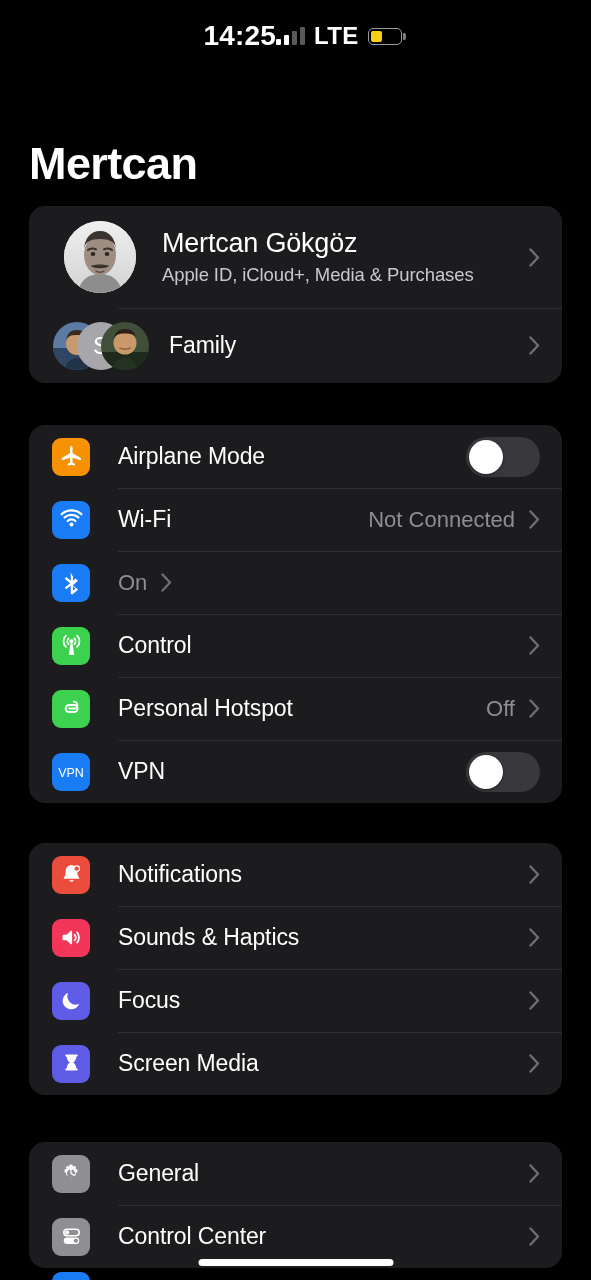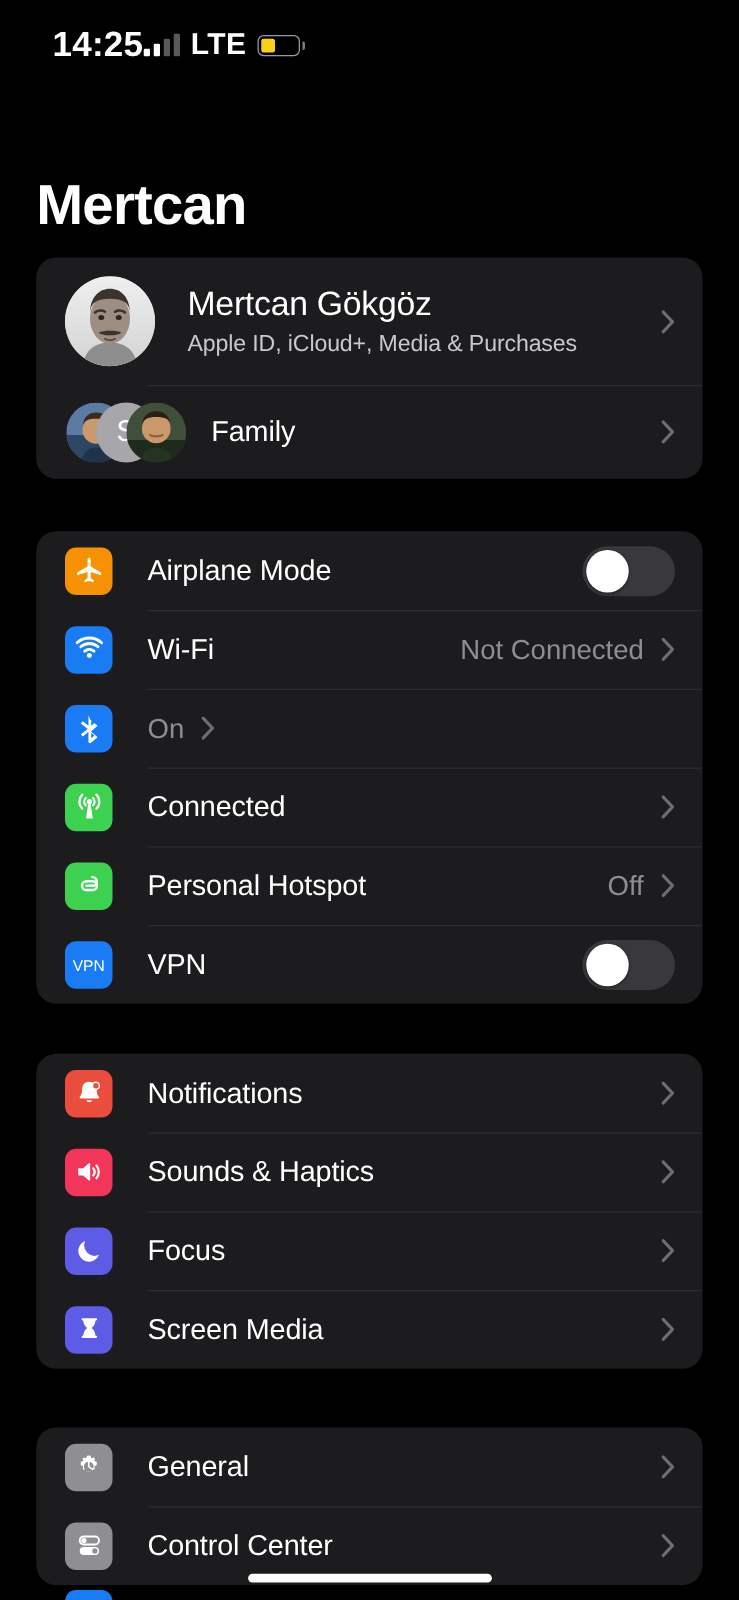--- a/index.html
+++ b/index.html
@@ -6,22 +6,22 @@
   html, body {
     width:591px; height:1280px;
     background:#000;
     font-family:"Liberation Sans", sans-serif;
     overflow:hidden;
   }
   .phone { position:relative; width:591px; height:1280px; background:#000; }
 
   
   .statusbar {
-    position:absolute; top:0; left:0; right:0; height:72px;
-    display:flex; align-items:center; justify-content:flex-start;
+    position:absolute; top:0; left:16px; right:0; height:72px;
+    display:flex; align-items:center; justify-content:center;
     padding:0 44px 0 42px;
   }
   .status-time {
     color:#fff; font-size:28px; font-weight:700; letter-spacing:0.2px;
   }
   .status-right { display:flex; align-items:center; gap:9px; }
   .signal { display:flex; align-items:flex-end; gap:3px; height:18px; }
   .signal i { display:block; width:5px; border-radius:1px; background:#59595c; }
   .signal i.on { background:#ffffff; }
   .signal i:nth-child(1){ height:6px; }
@@ -92,21 +92,21 @@
     position:relative; width:74px; height:40px; border-radius:20px;
     background:#39393d; flex:0 0 74px;
   }
   .toggle .knob {
     position:absolute; top:3px; left:3px; width:34px; height:34px;
     border-radius:50%; background:#fff;
     box-shadow:0 1px 3px rgba(0,0,0,.5);
   }
 
   
-  .account-row { height:102px; padding:0 22px 0 23px; }
+  .account-row { height:102px; padding:0 22px 0 23px;margin-left:12px; }
   .avatar {
     width:72px; height:72px; border-radius:50%; flex:0 0 72px;
     margin-right:26px; overflow:hidden; position:relative;
     background:#d8d8d8;
   }
   .avatar .face { position:absolute; inset:0; }
   .account-text { flex:1 1 auto; min-width:0; }
   .account-name {
     color:#fff; font-size:27px; letter-spacing:-0.2px; line-height:1.15;
   }
@@ -280,21 +280,21 @@
 
     <div class="row">
       <div class="icon" style="background:#3cd14f">
         <svg viewBox="0 0 24 24" width="25" height="25">
           <circle cx="12" cy="8" r="2" fill="#fff"></circle>
           <path d="M9.2 5.2a4 4 0 000 5.6M14.8 5.2a4 4 0 010 5.6" stroke="#fff" stroke-width="1.7" fill="none" stroke-linecap="round"></path>
           <path d="M6.6 2.6a7.6 7.6 0 000 10.8M17.4 2.6a7.6 7.6 0 010 10.8" stroke="#fff" stroke-width="1.7" fill="none" stroke-linecap="round"></path>
           <path d="M11 10h2l1.6 11h-5.2z" fill="#fff"></path>
         </svg>
       </div>
-      <div class="row-label">Connected</div>
+      <div class="row-label">Control</div>
       <div class="row-detail"></div>
       <div class="chev">
         <svg viewBox="0 0 11 19" width="11" height="19">
             <path d="M1.5 1.5L9 9.5L1.5 17.5" stroke="#6d6d72" stroke-width="2.4" fill="none" stroke-linecap="round" stroke-linejoin="round"></path>
           </svg>
       </div>
     </div>
 
     <div class="row">
       <div class="icon" style="background:#3cd14f">

